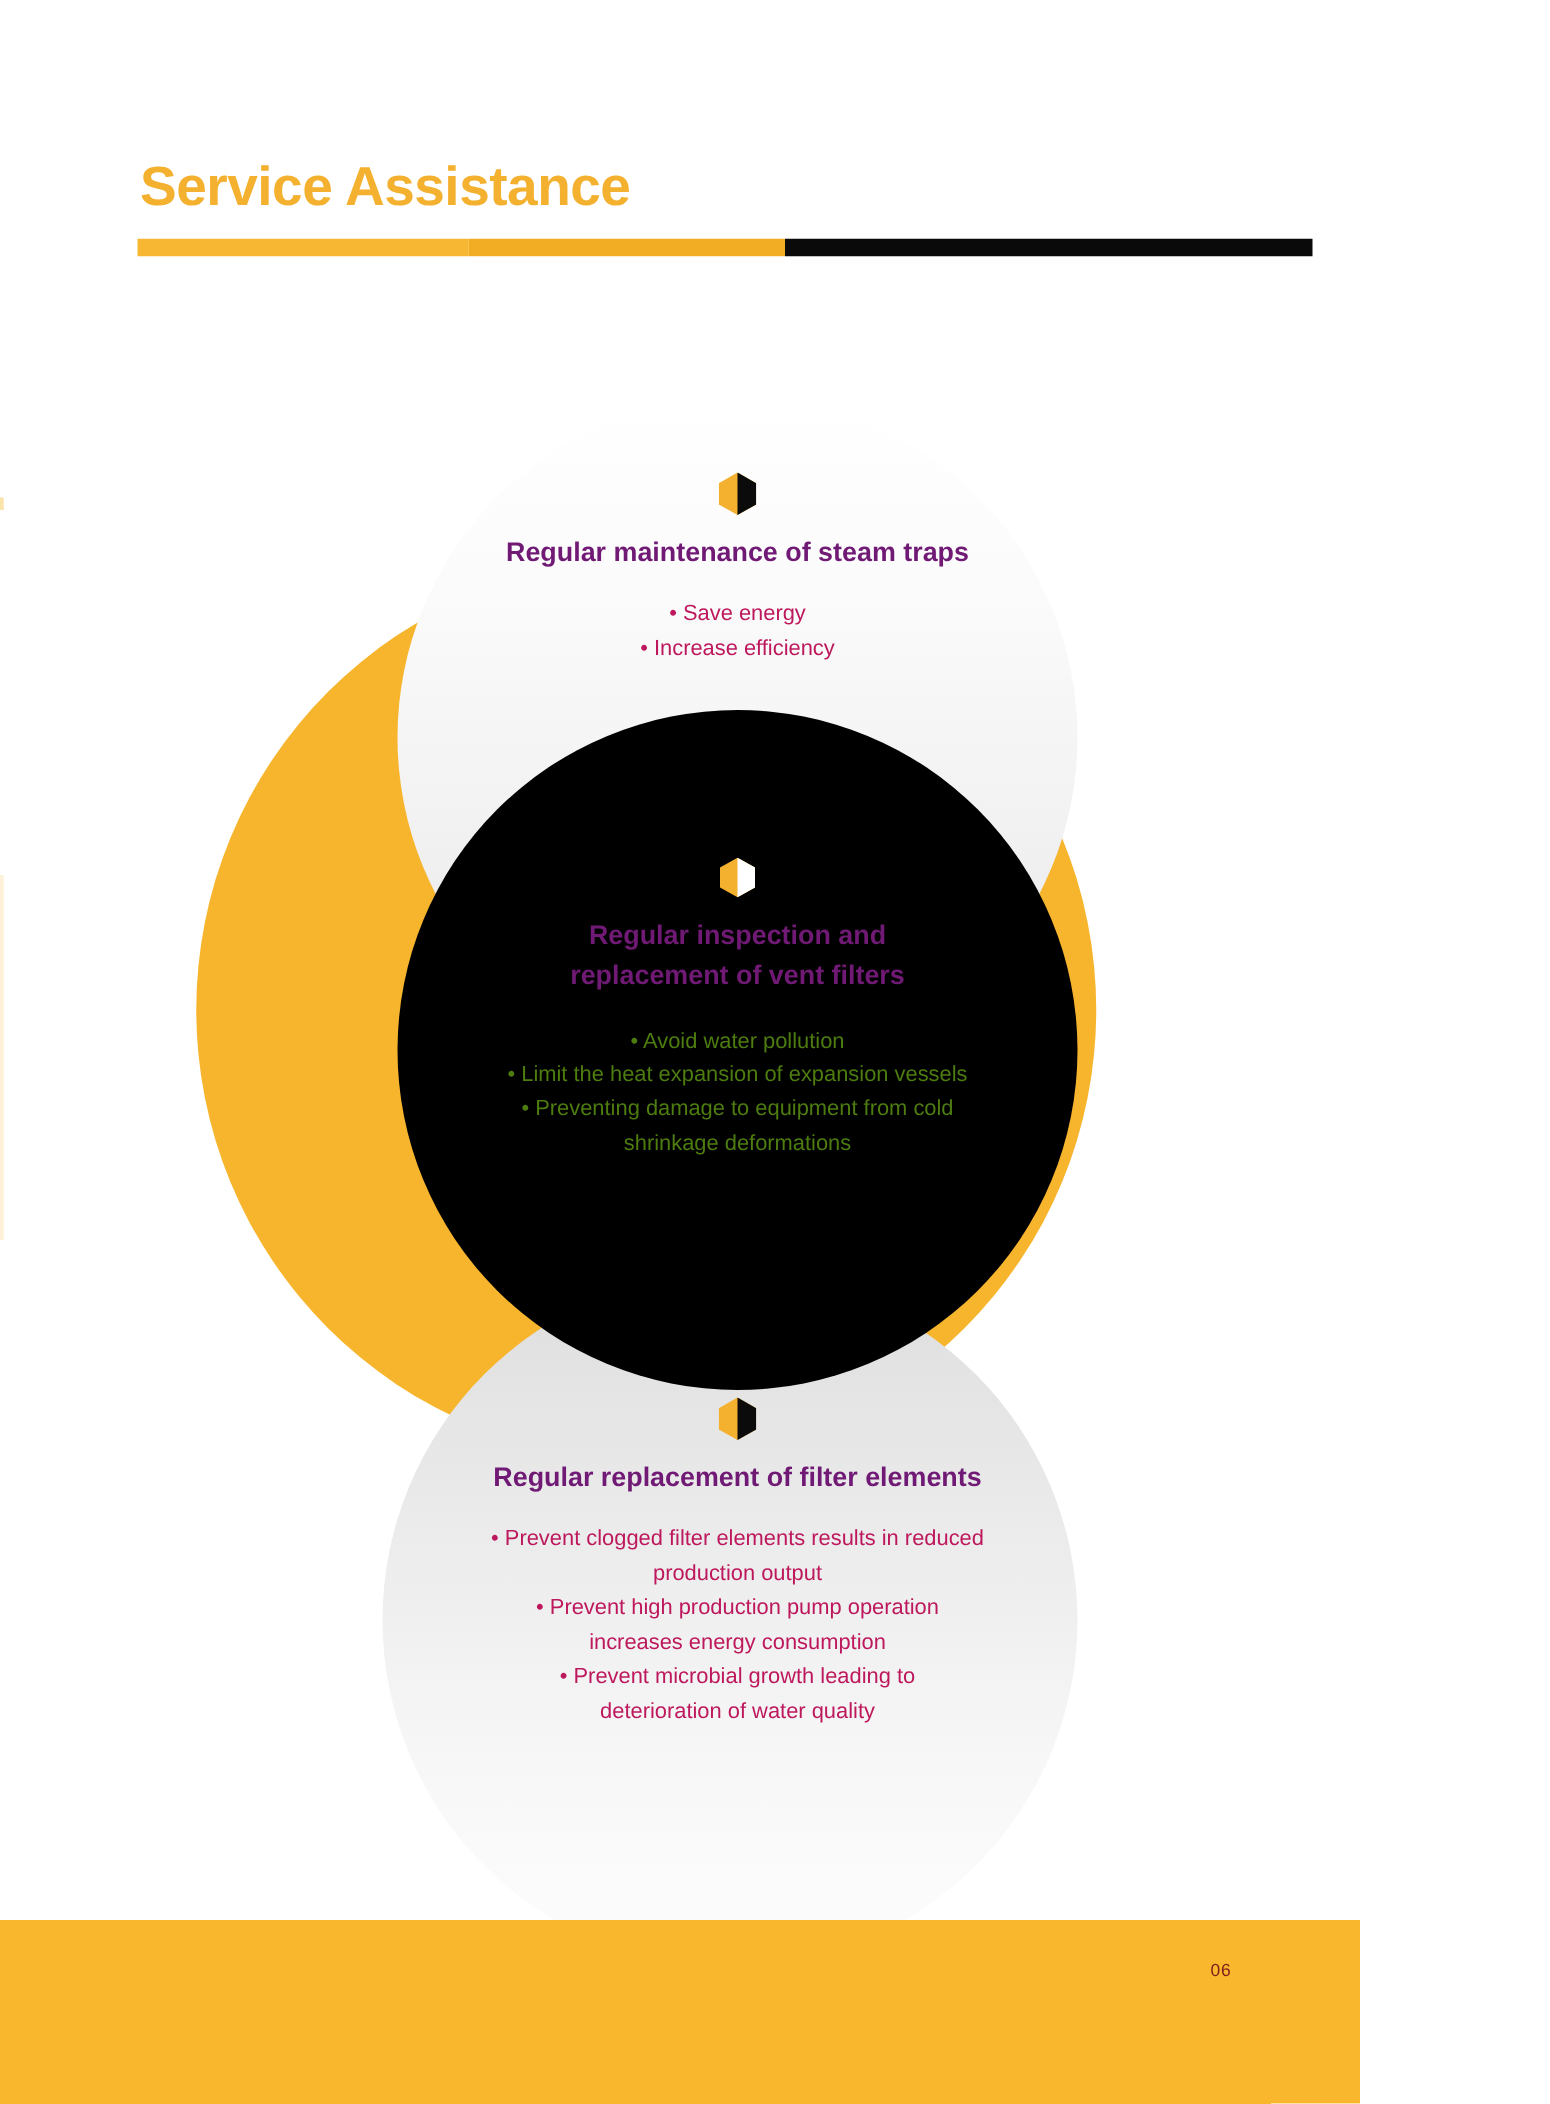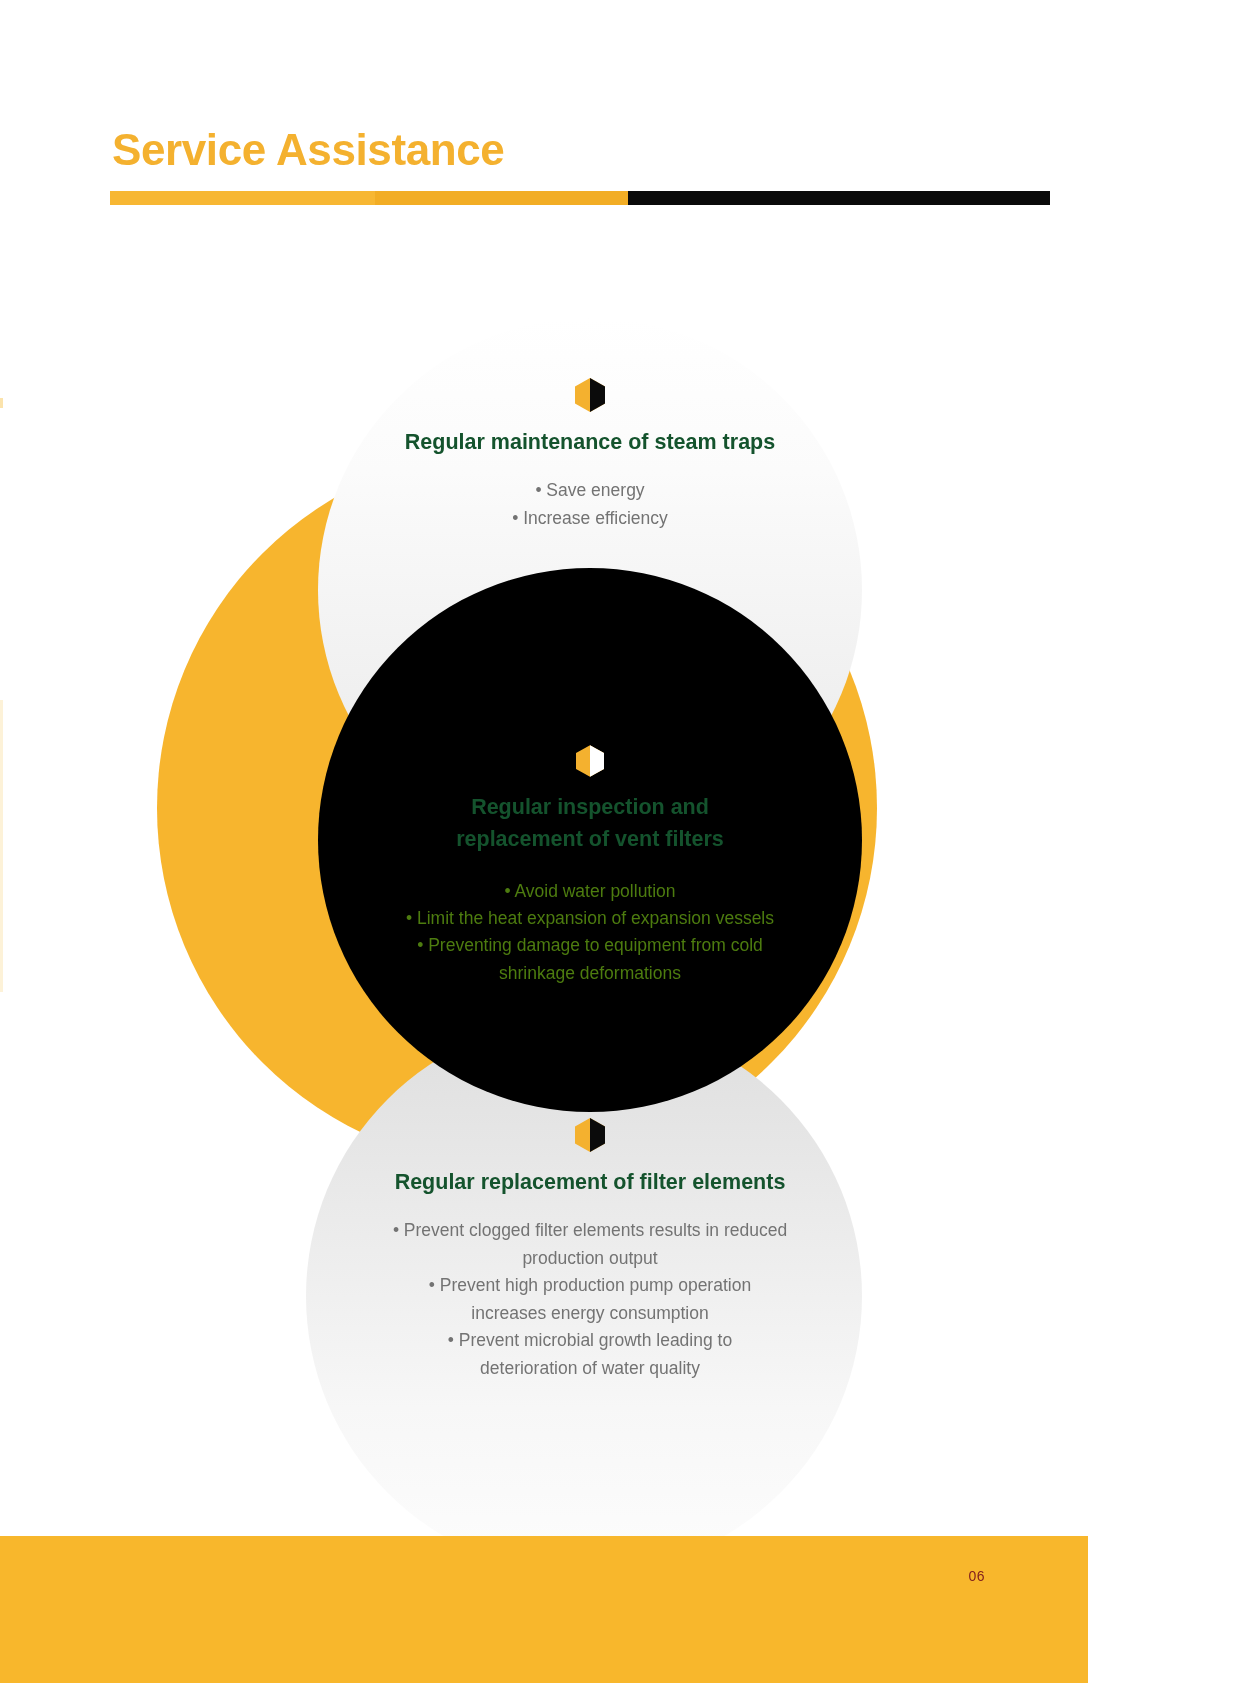--- a/index.html
+++ b/index.html
@@ -97,41 +97,41 @@
     background: #000000;
   }
 
   
   .section {
     position: absolute;
     text-align: center;
   }
 
   .sec-top    { left: 330px; top: 378px;  width: 520px; }
-  .sec-center { left: 340px; top: 745px;  width: 500px; }
+  .sec-center { left: 340px; top: 686px;  width: 500px; }
   .sec-bottom { left: 300px; top: 1118px; width: 580px; }
 
   .hex {
     display: block;
     margin: 0 auto 14px auto;
   }
 
   .sec-heading {
     font-size: 21.5px;
     font-weight: bold;
-    color: #14532d;
+    color: #701a75;
     line-height: 1.55;
     white-space: pre-line;
   }
 
   .sec-bullets {
     margin-top: 18px;
     font-size: 17.5px;
     line-height: 1.57;
-    color: #737373;
+    color: #be185d;
   }
   .sec-center .sec-bullets { color: #4d7c0f; margin-top: 22px; }
   .sec-center .sec-heading { line-height: 1.5; }
 
   .bullet-line { white-space: pre-line; }
 
   
   .footer-bar {
     position: absolute;
     left: 0;

